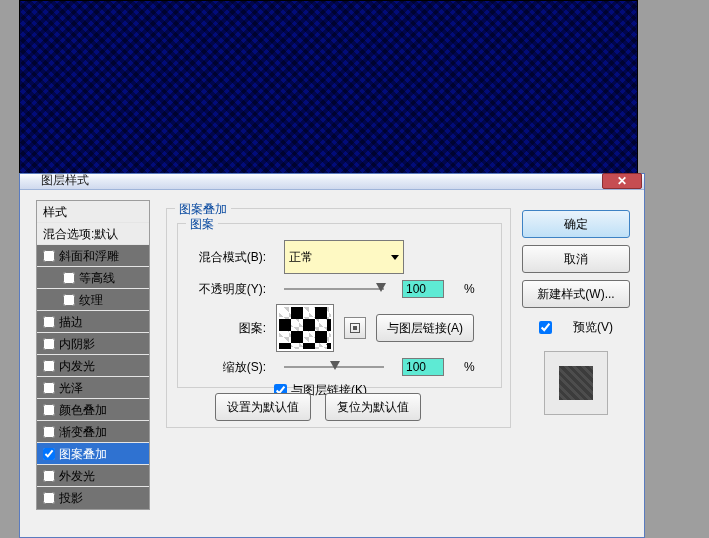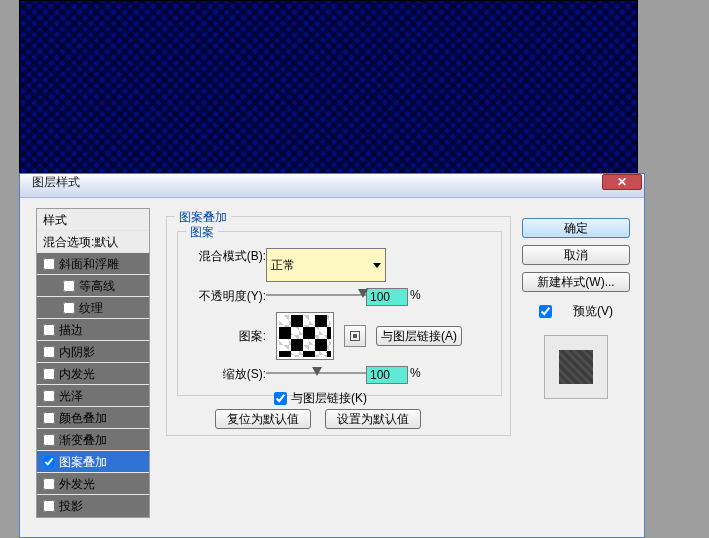--- a/index.html
+++ b/index.html
@@ -1,53 +1,53 @@
 <!DOCTYPE html>
 <html><head>
 <meta charset="utf-8">
 <style>
 *{box-sizing:border-box;margin:0;padding:0;font-family:"Microsoft YaHei",Tahoma,sans-serif;font-size:12px}
 body{background:#9e9e9e;width:709px;height:538px;overflow:hidden}
 .canvas-bg{position:absolute;left:19px;top:0;width:619px;height:177px;background:repeating-linear-gradient(45deg,#0a1d6e 0 4px,#1438b0 4px 8px),repeating-linear-gradient(-45deg,#0a1d6e 0 4px,#1438b0 4px 8px);background-blend-mode:multiply;border:1px solid #000}
 .dialog{position:absolute;left:19px;top:173px;width:626px;height:365px;background:#f0f0f0;border:1px solid #5a7bbf}
-.titlebar{height:24px;background:linear-gradient(#fdfdfe,#e6ecf7 40%,#cfd9ee);border-bottom:1px solid #9fb4d9;display:flex;align-items:flex-start;justify-content:space-between;padding:0 2px 0 12px}
+.titlebar{height:16px;background:linear-gradient(#fdfdfe,#e6ecf7 40%,#cfd9ee);border-bottom:1px solid #9fb4d9;display:flex;align-items:flex-end;justify-content:space-between;padding:0 2px 0 21px}
 .titlebar .title{color:#1a1a1a}
 .closebtn{width:40px;height:16px;background:#c64d52;border:1px solid #8b2e32;border-radius:2px;display:flex;align-items:center;justify-content:center;color:#fff;font-weight:bold;cursor:pointer}
 .body{position:relative;height:calc(100% - 24px);padding:12px}
 .left-list{position:absolute;left:16px;top:10px;width:114px;border:1px solid #9c9c9c;background:#737373}
 .left-list .item{height:22px;line-height:22px;padding-left:6px;border-bottom:1px solid #e5e5e5;display:flex;align-items:center;gap:4px;cursor:pointer}
 .left-list .item:last-child{border-bottom:none}
 .left-list .item.group{background:#ececec;font-weight:normal}
 .left-list .item.indent{padding-left:26px}
 .left-list .item.selected{background:#2f72d1;color:#fff}
 .left-list input[type=checkbox]{width:12px;height:12px}
 .fieldset{position:absolute;border:1px solid #cfcfcf;padding:10px}
 .fieldset>.legend{position:absolute;top:-8px;left:8px;background:#f0f0f0;padding:0 4px;color:#0a4aa0}
 .fs-outer{left:146px;top:18px;width:345px;height:220px}
 .fs-inner{left:10px;top:14px;width:325px;height:165px}
-.row{display:flex;align-items:flex-start;margin:6px 0;gap:0}
+.row{display:flex;align-items:center;margin:6px 0;gap:18px}
 .row .lbl{width:78px;text-align:right}
 .select{width:120px;height:20px;border:1px solid #7a7a7a;background:#fef9c3;display:flex;align-items:center;justify-content:space-between;padding:16px 4px;cursor:pointer}
 .select .arrow{border-left:4px solid transparent;border-right:4px solid transparent;border-top:5px solid #000}
 .slider{width:100px;height:14px;position:relative}
 .slider .track{position:absolute;top:6px;left:0;right:0;height:2px;background:#9c9c9c}
 .slider .thumb{position:absolute;top:1px;width:0;height:0;border-left:5px solid transparent;border-right:5px solid transparent;border-top:9px solid #5a5a5a}
 .numbox{width:42px;height:18px;border:1px solid #7a7a7a;background:#5eead4;padding:0 3px;line-height:16px}
 .pct{margin-left:2px}
 .pattern-row{display:flex;align-items:center;gap:10px;margin:6px 0}
 .pattern-row .lbl{width:78px;text-align:right}
 .swatch-btn{width:58px;height:48px;border:1px solid #7a7a7a;background:#fff;padding:2px;position:relative;cursor:pointer}
 .swatch-inner{width:100%;height:100%;background:
  linear-gradient(45deg,#000 25%,transparent 25%,transparent 75%,#000 75%) 0 0/24px 24px,
  linear-gradient(45deg,#000 25%,transparent 25%,transparent 75%,#000 75%) 12px 12px/24px 24px,
  linear-gradient(45deg,#ccc 25%,#fff 25%,#fff 75%,#ccc 75%) 0 0/10px 10px,
  linear-gradient(45deg,#ccc 25%,#fff 25%,#fff 75%,#ccc 75%) 5px 5px/10px 10px}
 .swatch-arrow{position:absolute;right:2px;bottom:2px;width:0;height:0;border-left:5px solid transparent;border-top:5px solid #000}
 .smallbtn{width:22px;height:22px;border:1px solid #888;background:linear-gradient(#fdfdfd,#e2e2e2);cursor:pointer;display:flex;align-items:center;justify-content:center}
-.btn{height:20px;border:1px solid #707070;background:linear-gradient(#fcfcfc,#e4e4e4);border-radius:3px;padding:0 4px;cursor:pointer;display:inline-flex;align-items:center;justify-content:center}
+.btn{height:28px;border:1px solid #707070;background:linear-gradient(#fcfcfc,#e4e4e4);border-radius:3px;padding:0 10px;cursor:pointer;display:inline-flex;align-items:center;justify-content:center}
 .linkchk{display:flex;align-items:center;gap:4px;margin-left:86px;margin-top:2px}
 .bottom-btns{position:absolute;left:48px;bottom:6px;display:flex;gap:14px}
 .right-col{position:absolute;right:14px;top:20px;width:108px;display:flex;flex-direction:column;gap:7px;align-items:center}
 .right-col .btn{width:100%}
 .btn-primary{background:linear-gradient(#e9f3fb,#bfe0f7);border:1px solid #3e82c4}
 .preview-chk{display:flex;align-items:center;gap:21px;margin-top:4px}
 .preview-box{margin-top:8px;width:64px;height:64px;border:1px solid #b0b0b0;background:#eaeaea;display:flex;align-items:center;justify-content:center}
 .preview-inner{width:34px;height:34px;background:repeating-linear-gradient(45deg,#3c3c3c 0 3px,#4d4d4d 3px 6px)}
 .snap-icon{width:10px;height:10px;border:1px solid #555;position:relative}
 .snap-icon::after{content:"";position:absolute;left:2px;top:2px;width:4px;height:4px;background:#555}
@@ -166,22 +166,22 @@
           <div class="numbox">100</div>
           <span class="pct">%</span>
         </div>
 
         <div class="linkchk">
           <input type="checkbox" checked="" style="">
           <span>与图层链接(K)</span>
         </div>
       </div>
       <div class="bottom-btns">
+        <button class="btn" style="width:96px">设置为默认值</button>
         <button class="btn" style="width:96px">复位为默认值</button>
-        <button class="btn" style="width:96px">设置为默认值</button>
       </div>
     </div>
 
     <div class="right-col">
       <button class="btn btn-primary">确定</button>
       <button class="btn">取消</button>
       <button class="btn">新建样式(W)...</button>
       <div class="preview-chk">
         <input type="checkbox" checked="" style="">
         <span>预览(V)</span>

